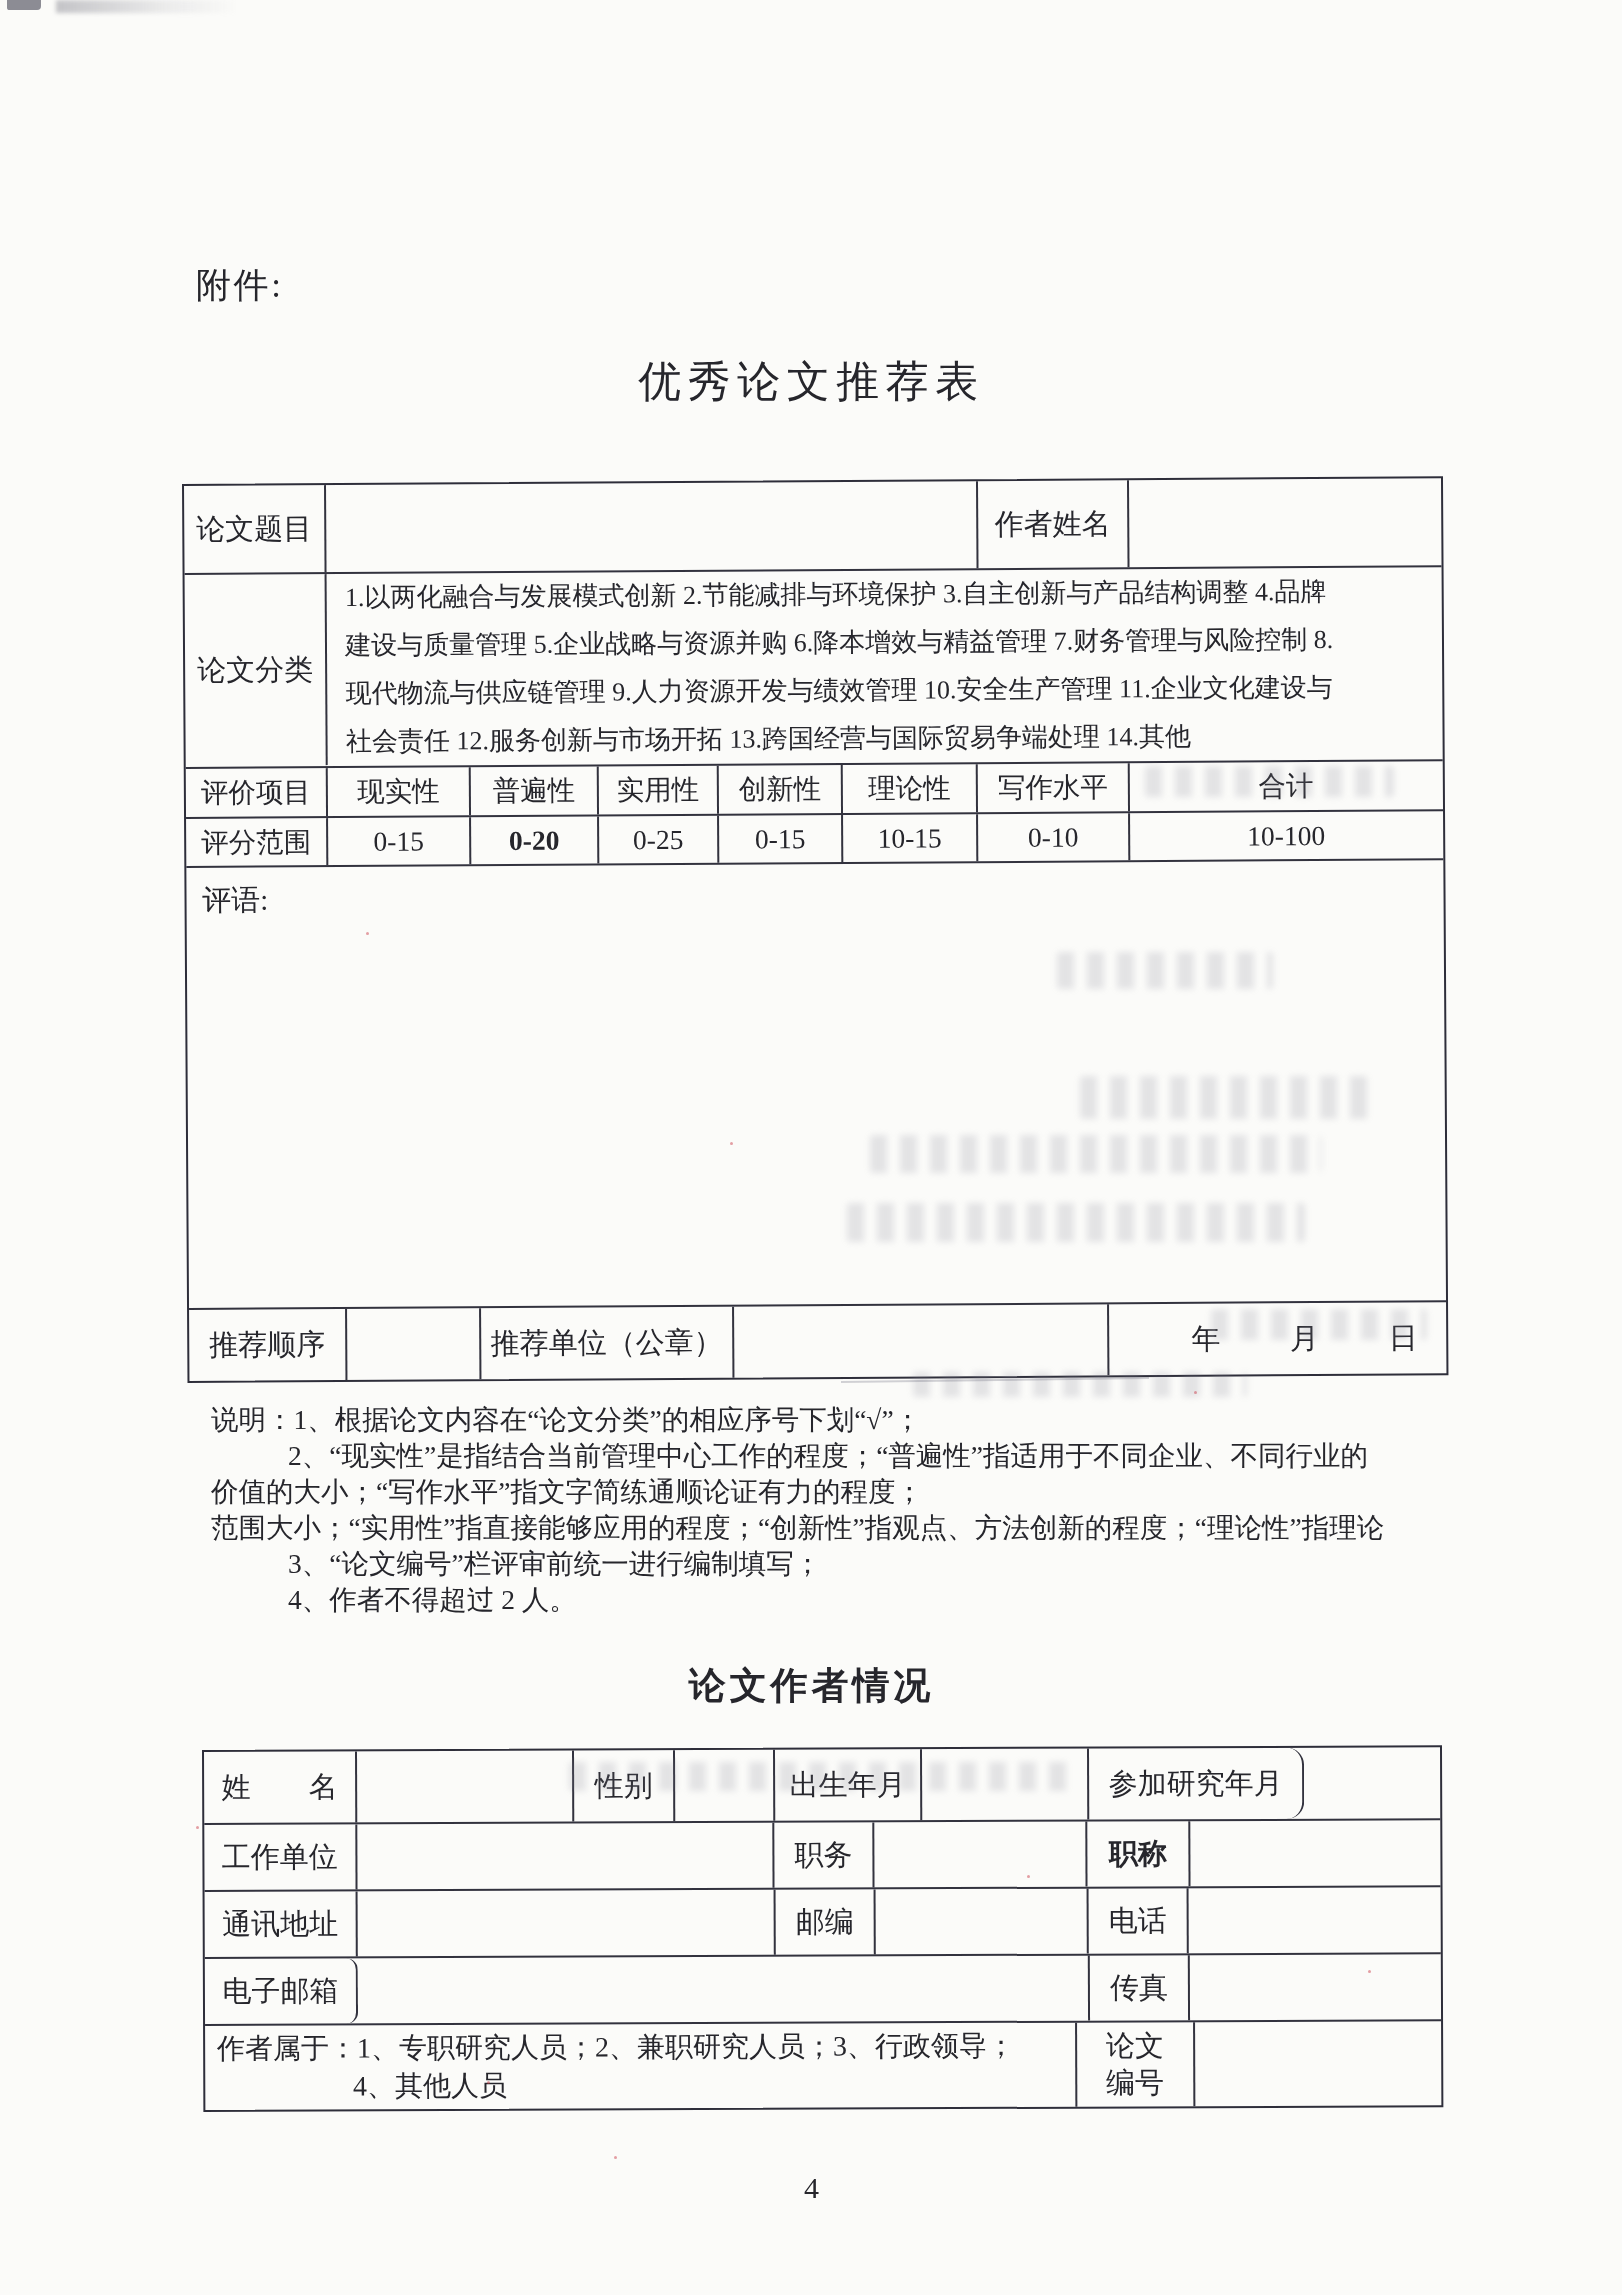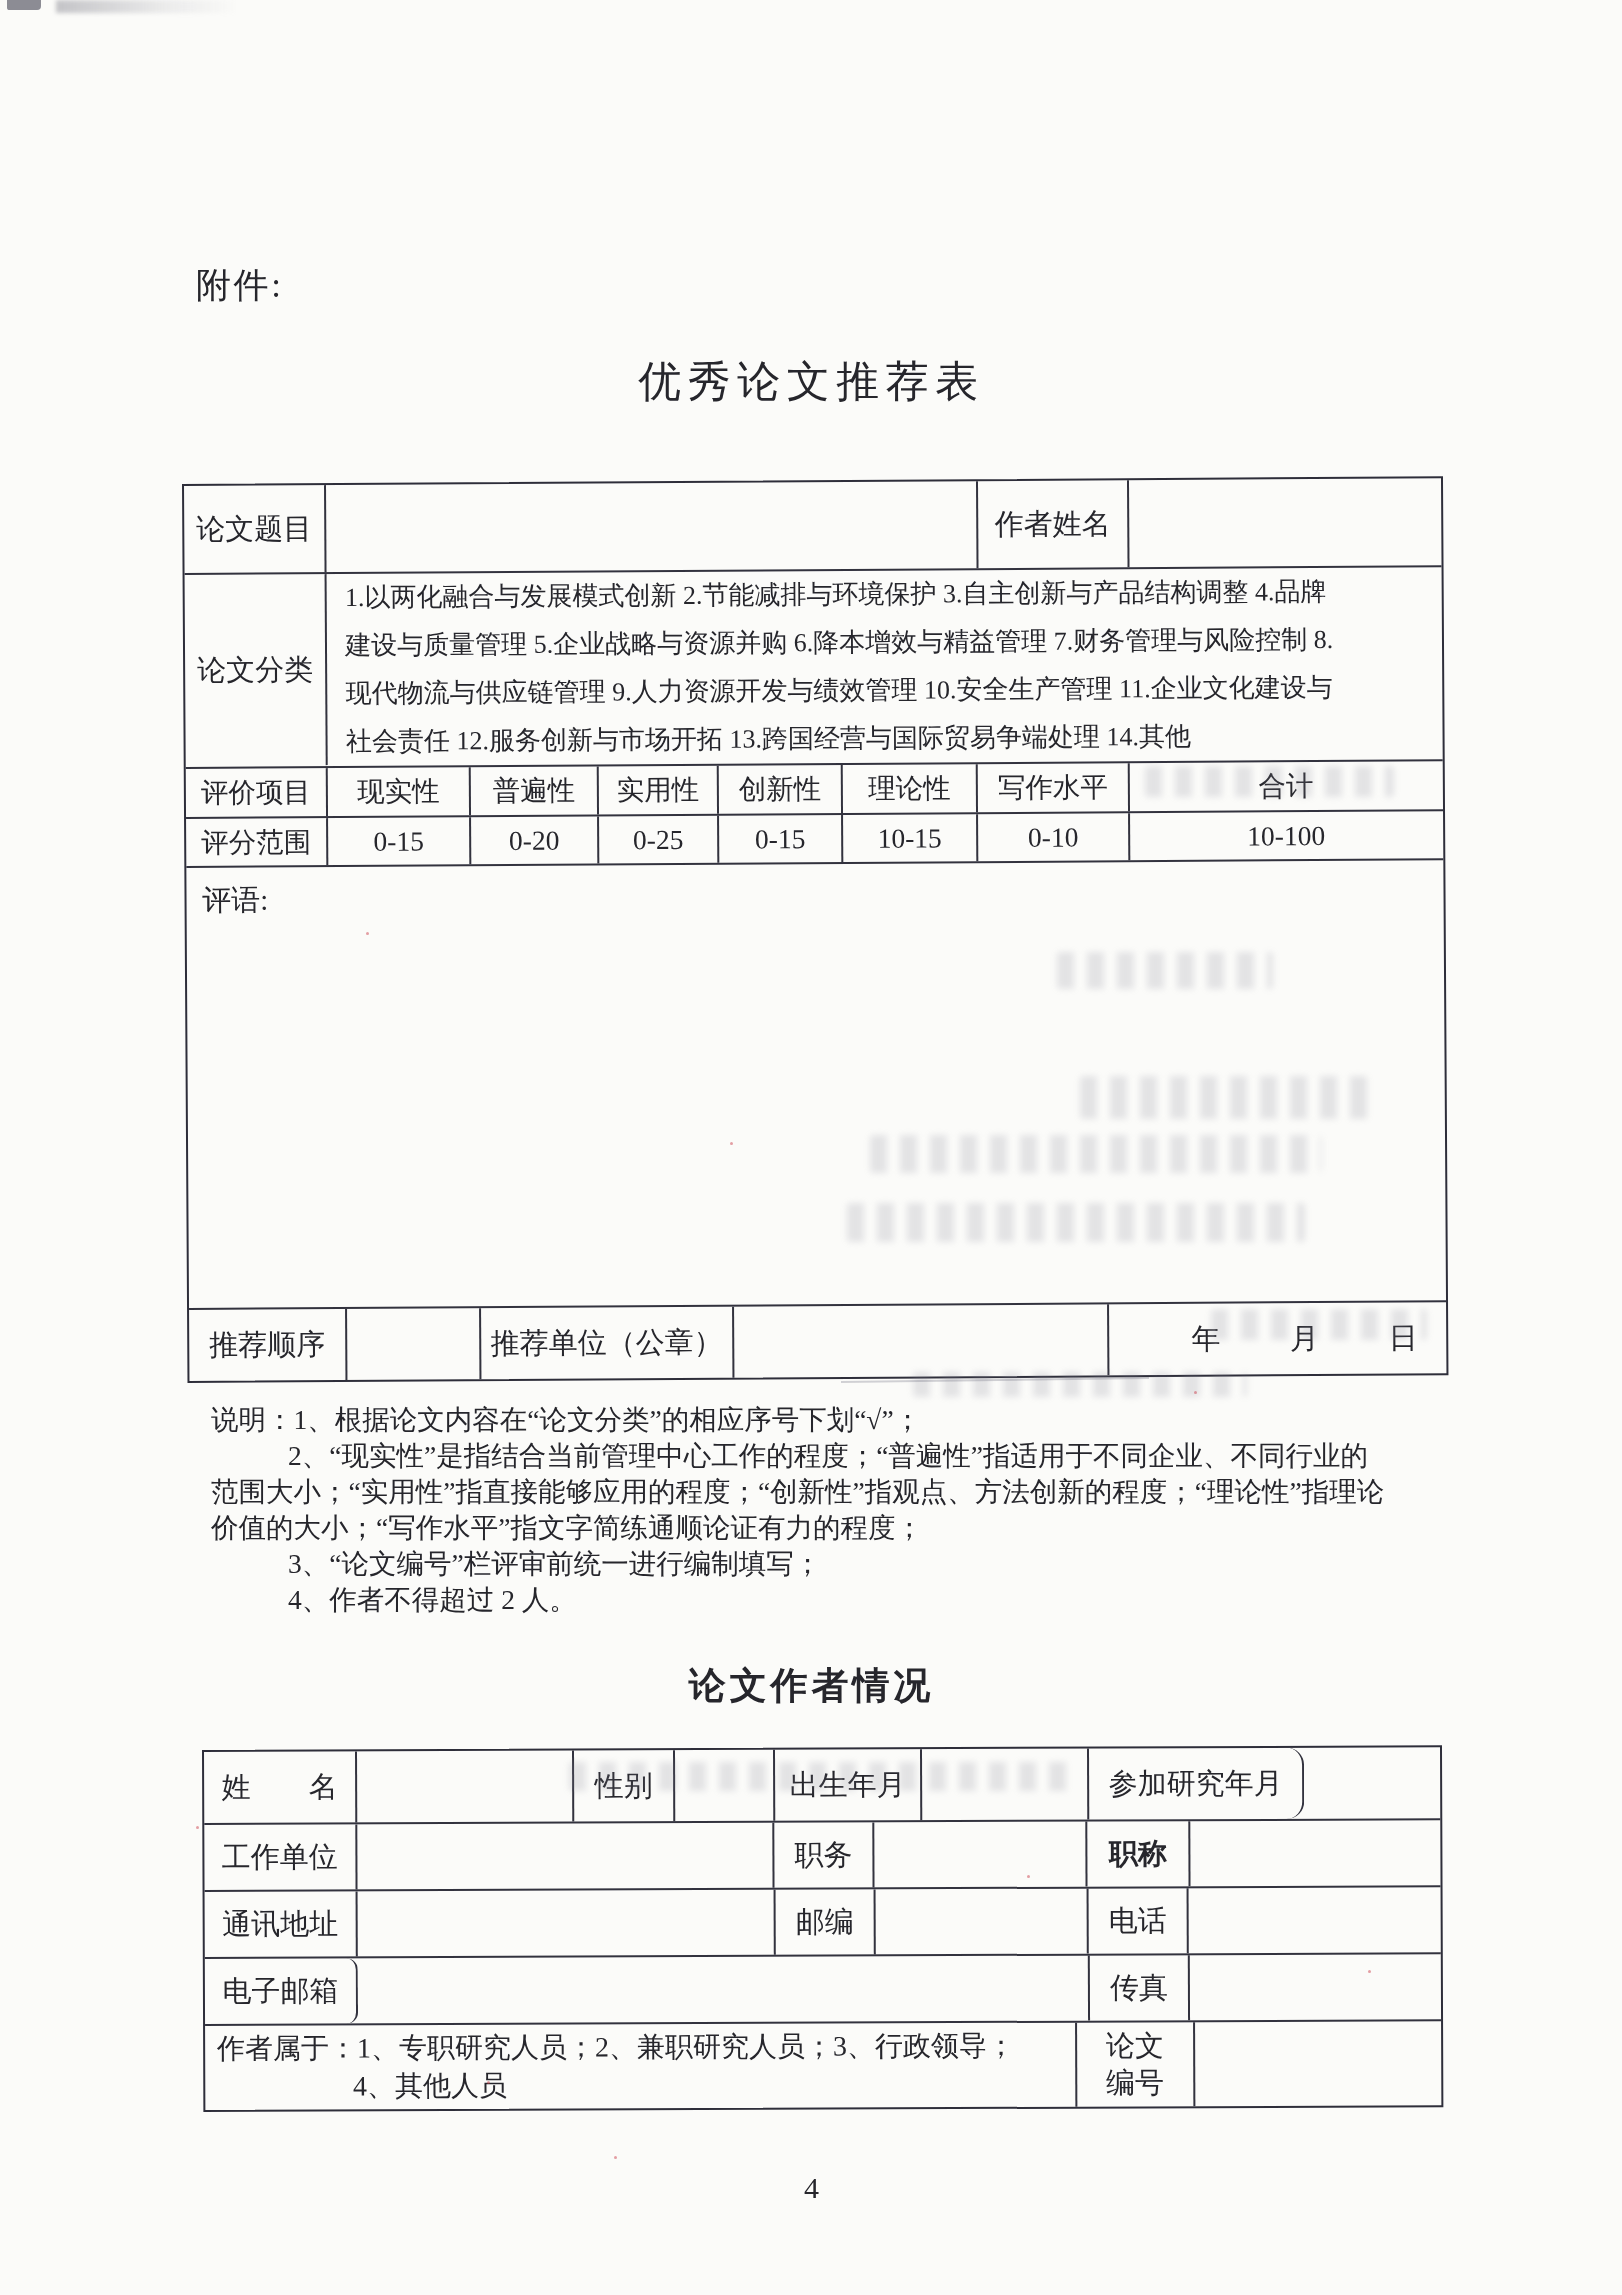--- a/index.html
+++ b/index.html
@@ -96,21 +96,21 @@
       <div class="cell" style="width:120px;font-size:27.5px;">实用性</div>
       <div class="cell" style="width:124px;font-size:27.5px;">创新性</div>
       <div class="cell" style="width:135px;font-size:27.5px;">理论性</div>
       <div class="cell" style="width:152px;font-size:27.5px;">写作水平</div>
       <div class="cell" style="width:312px;font-size:27.5px;">合计</div>
     </div>
 
     <div class="row">
       <div class="cell" style="width:142px;height:47px;font-size:27.5px;">评分范围</div>
       <div class="cell score" style="width:143px;">0-15</div>
-      <div class="cell score" style="width:128px;">0-20</div>
+      <div class="cell score" style="width:128px;font-weight:bold;">0-20</div>
       <div class="cell score" style="width:120px;">0-25</div>
       <div class="cell score" style="width:124px;">0-15</div>
       <div class="cell score" style="width:135px;">10-15</div>
       <div class="cell score" style="width:152px;">0-10</div>
       <div class="cell score" style="width:312px;">10-100</div>
     </div>
 
     <div class="row">
       <div class="cell comments-cell" style="width:1256px;height:440px;">
         <span>评语:</span>
@@ -122,22 +122,22 @@
       <div class="cell" style="width:134px;"></div>
       <div class="cell" style="width:253px;">推荐单位（公章）</div>
       <div class="cell" style="width:375px;"></div>
       <div class="cell date-cell" style="width:336px;">年　　月　　日</div>
     </div>
   </div>
 
   <div class="notes">
     <div class="note-line">说明：1、根据论文内容在“论文分类”的相应序号下划“√”；</div>
     <div class="note-line indent">2、“现实性”是指结合当前管理中心工作的程度；“普遍性”指适用于不同企业、不同行业的</div>
+    <div class="note-line">价值的大小；“写作水平”指文字简练通顺论证有力的程度；</div>
     <div class="note-line">范围大小；“实用性”指直接能够应用的程度；“创新性”指观点、方法创新的程度；“理论性”指理论</div>
-    <div class="note-line">价值的大小；“写作水平”指文字简练通顺论证有力的程度；</div>
     <div class="note-line indent">3、“论文编号”栏评审前统一进行编制填写；</div>
     <div class="note-line indent">4、作者不得超过 2 人。</div>
   </div>
 
   <div class="sub-title">论文作者情况</div>
 
   <div class="tbl table2">
 
     <div class="row">
       <div class="cell" style="width:153px;height:71px;">姓　　名</div>

